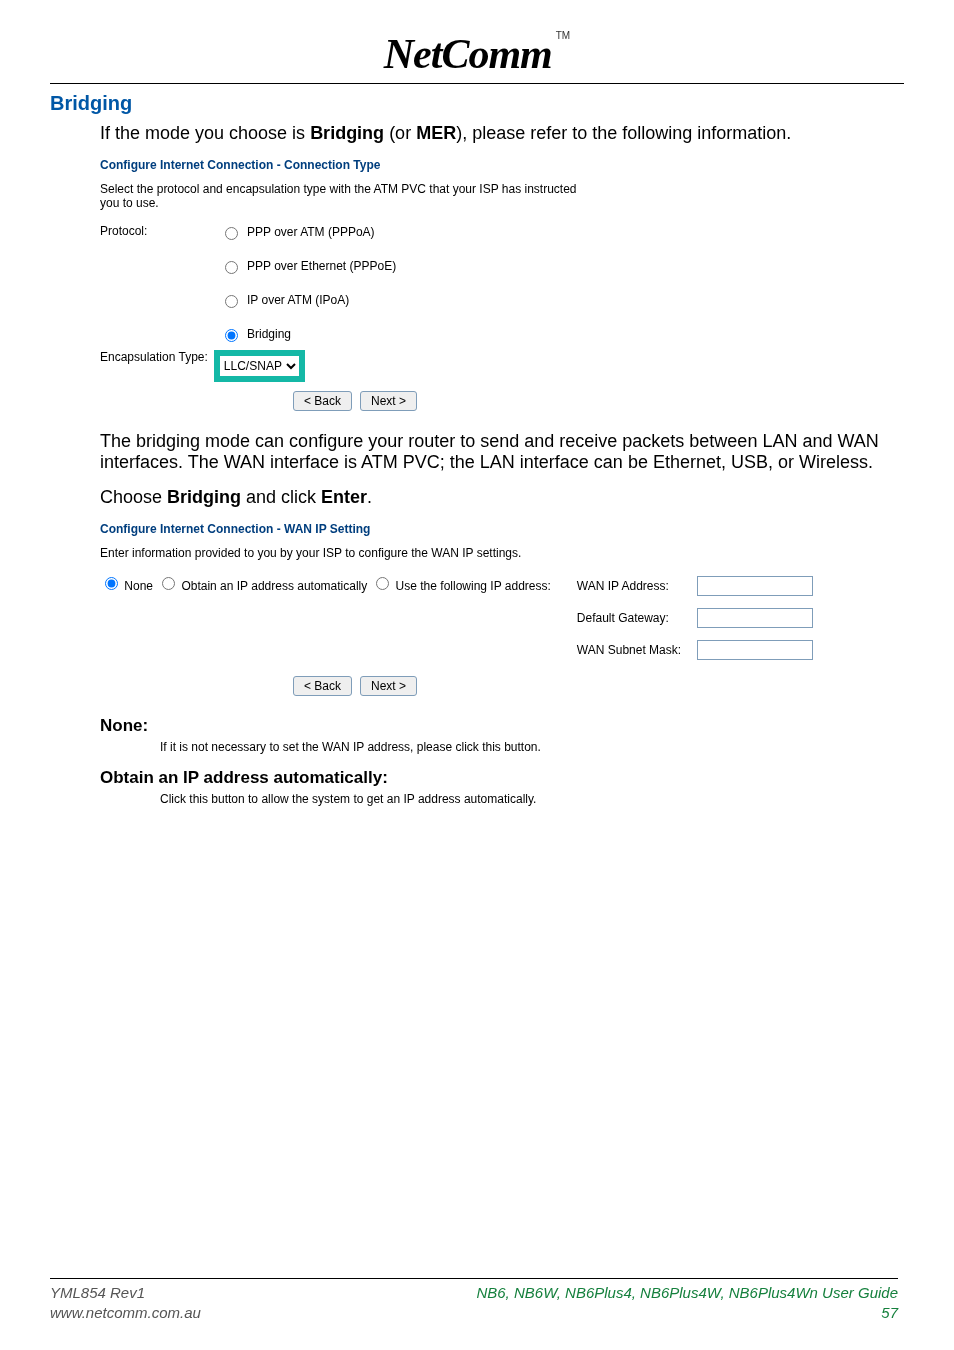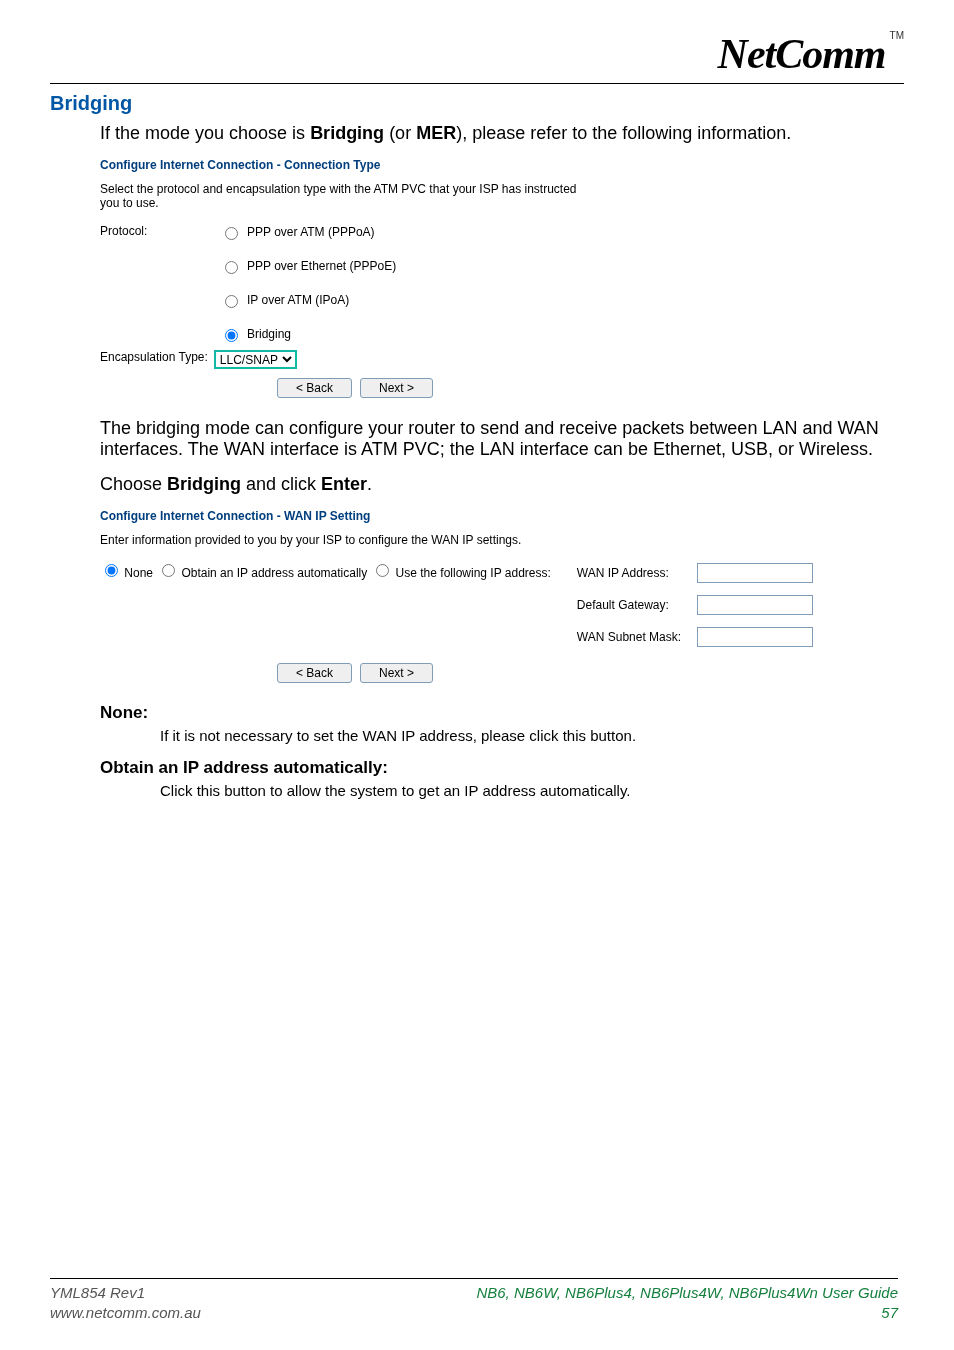--- a/index.html
+++ b/index.html
@@ -12,21 +12,21 @@
     height: 1350px;
     box-sizing: border-box;
     position: relative;
   }
 
   .page-padding {
     padding: 30px 50px 0 50px;
   }
 
   .logo-block {
-    text-align: right;
+    text-align: center;
     margin-bottom: 5px;
   }
   .logo-text {
     font-family: "Brush Script MT", cursive;
     font-weight: bold;
     font-style: italic;
     font-size: 42px;
     color: #000;
     letter-spacing: -1px;
   }
@@ -80,33 +80,33 @@
   .proto-label { width: 120px; flex-shrink: 0; }
   .radio-col { display: flex; flex-direction: column; gap: 18px; }
   .radio-col label { display: flex; align-items: center; gap: 6px; }
 
   .encap-row { display: flex; align-items: flex-start; margin-top: 8px; margin-bottom: 9px; }
   .encap-row label { margin-right: 6px; }
 
   select.sim-select {
     font-family: Tahoma, Arial, sans-serif;
     font-size: 12px;
-    border: 2px solid #14b8a6;
+    border: 6px solid #14b8a6;
     background: #fff;
-    height: 19px;
+    height: 32px;
   }
 
   .btn-row { display: flex; gap: 8px; justify-content: center; width: 510px; }
   .sim-button {
     font-family: Tahoma, Arial, sans-serif;
     font-size: 12px;
     background: #efefef;
     border: 1px solid #7f9db9;
     border-radius: 3px;
-    padding: 0 18px;
+    padding: 0 10px;
     height: 20px;
     cursor: default;
   }
 
   .wan-radio-col { display: flex; flex-direction: row; gap: 4px; margin-bottom: 8px; }
   .wan-fields { padding-left: 22px; display: flex; flex-direction: column; gap: 12px; margin-top: 2px; }
   .wan-field-row { display: flex; align-items: center; }
   .wan-field-row span { width: 120px; }
   .wan-field-row input[type="text"] {
     border: 1px solid #7f9db9;
@@ -120,21 +120,21 @@
     font-family: "Helvetica Neue", Arial, sans-serif;
     font-weight: 600;
     font-size: 17px;
     color: #000;
     padding-left: 50px;
     margin: 8px 0 4px 0;
   }
   .def-body {
     font-family: "Helvetica Neue", Arial, sans-serif;
     font-weight: 300;
-    font-size: 15px;
+    font-size: 12px;
     color: #000;
     padding-left: 110px;
     margin: 0 0 14px 0;
   }
 
   .footer {
     position: absolute;
     bottom: 28px;
     left: 50px;
     right: 56px;

